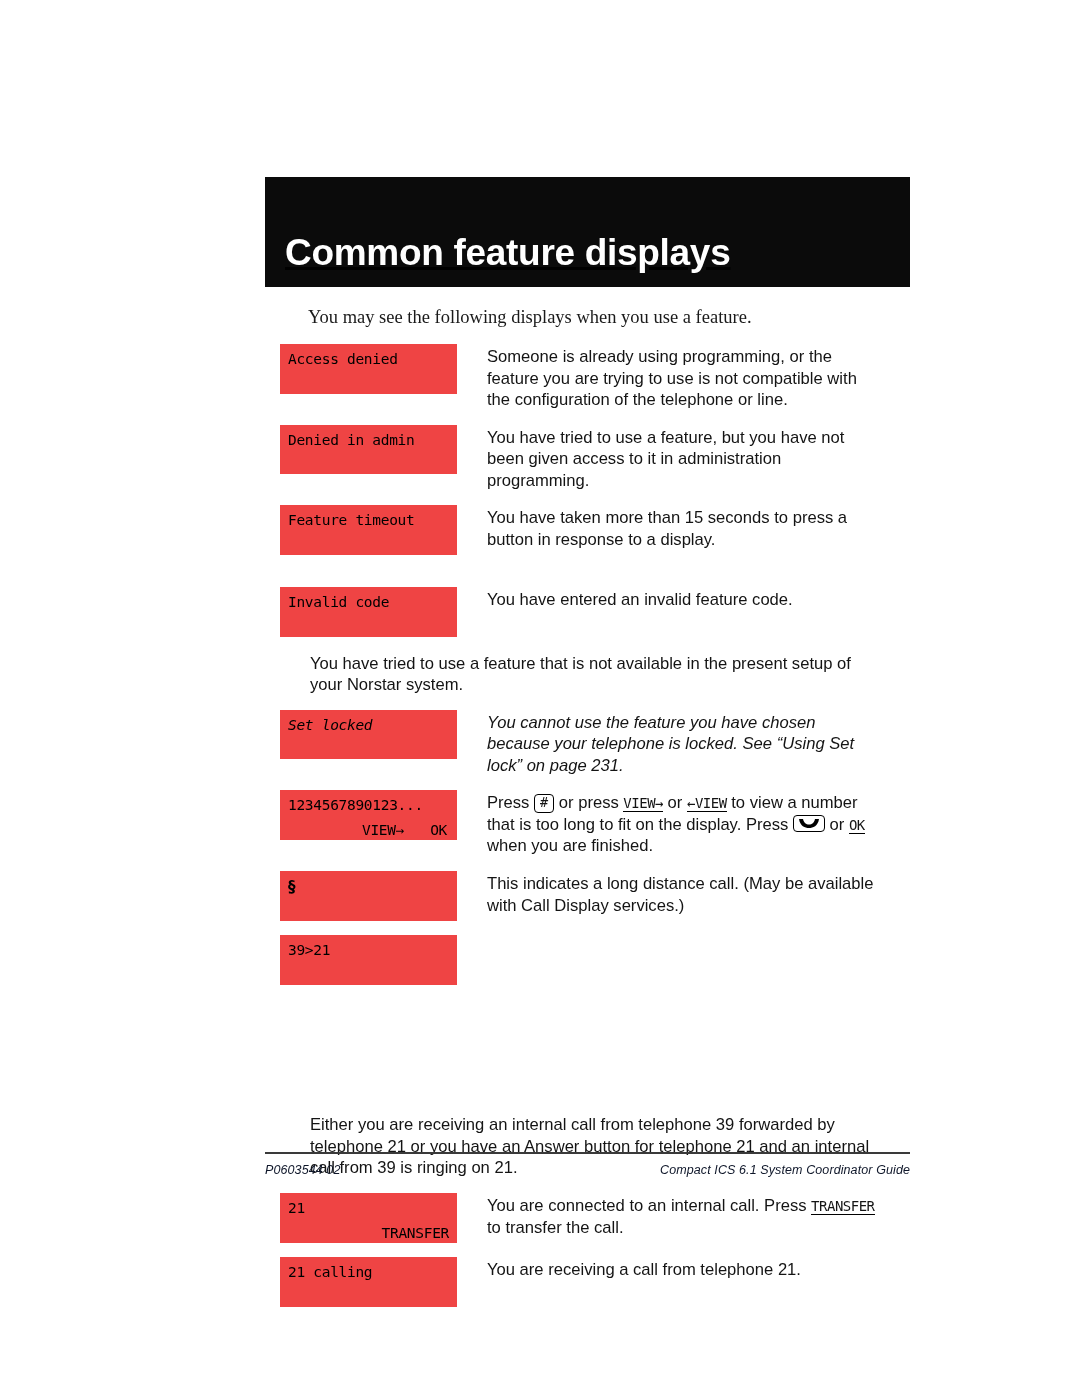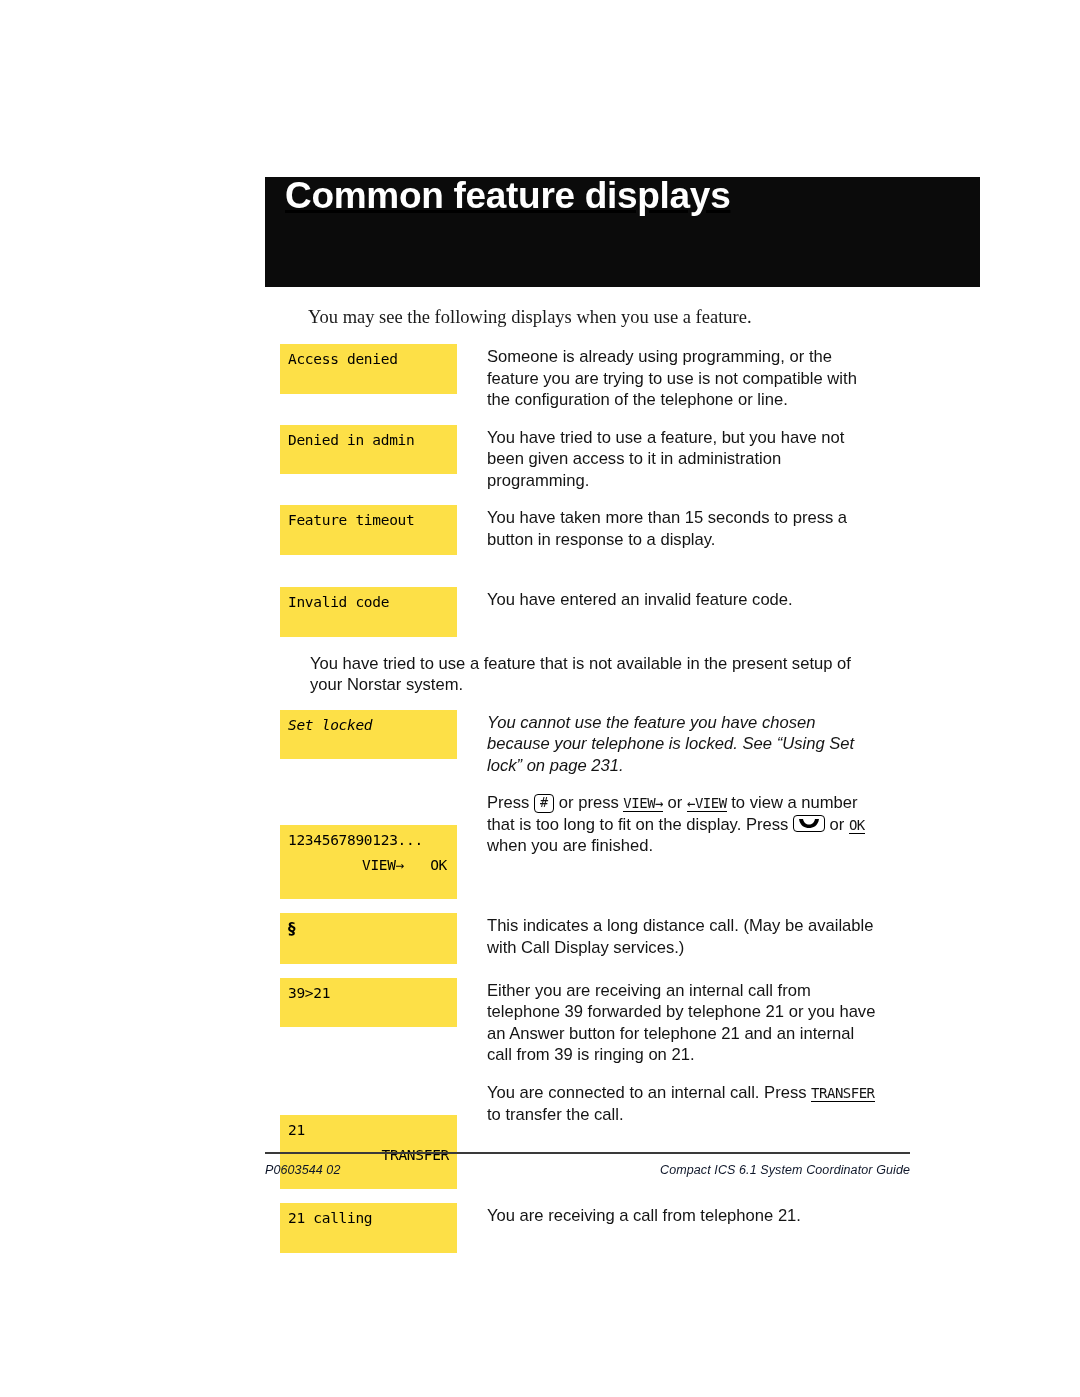--- a/index.html
+++ b/index.html
@@ -22,25 +22,25 @@
     left: 0; top: 0;
     width: 1080px;
     height: 1397px;
   }
 
   
   .chapter-bar {
     position: absolute;
     left: 265px;
     top: 177px;
-    width: 715px;
+    width: 645px;
     height: 110px;
     background: #0b0b0b;
     display: flex;
-    align-items: flex-start;
+    align-items: flex-end;
     text-decoration: underline;
   }
   .chapter-title {
     color: #ffffff;
     font-family: "Liberation Sans", sans-serif;
     font-weight: bold;
     font-size: 37px;
     letter-spacing: -0.3px;
     padding: 0 0 16px 20px;
     line-height: 1;
@@ -70,31 +70,31 @@
     display: flex;
     align-items: flex-start;
   }
 
   
   .disp-cell {
     width: 177px;
     flex: 0 0 177px;
   }
   .lcd {
-    background: #fde047;
+    background: #ef4444;
     width: 177px;
     box-sizing: border-box;
     padding: 6px 8px 10px 8px;
     font-family: "DejaVu Sans Mono", "Liberation Mono", monospace;
     font-size: 14.5px;
     letter-spacing: -0.3px;
     color: #000;
     line-height: 1.35;
   }
-  .lcd.two-line { padding-bottom: 24px; margin-top: 35px; }
+  .lcd.two-line { padding-bottom: 0; }
   .lcd-line1 { white-space: pre; }
   .lcd-line2 {
     white-space: pre;
     text-align: right;
     margin-top: 5px;
   }
   .lcd-line2.split {
     display: flex;
     justify-content: flex-end;
     gap: 26px;
@@ -273,21 +273,21 @@
         <div class="lcd">
           <div class="lcd-line1 lcd-glyph-ld">§</div>
           <div class="lcd-spacer"></div>
         </div>
       </div>
       <div class="desc-cell">
         <p>This indicates a long distance call. (May be available with Call Display services.)</p>
       </div>
     </div>
 
-    <div class="row" style="margin-bottom:14px;">
+    <div class="row" style="margin-bottom:14px;flex-direction:column;">
       <div class="disp-cell">
         <div class="lcd">
           <div class="lcd-line1">39&gt;21</div>
           <div class="lcd-spacer"></div>
         </div>
       </div>
       <div class="desc-cell">
         <p>Either you are receiving an internal call from telephone 39 forwarded by telephone 21 or you have an Answer button for telephone 21 and an internal call from 39 is ringing on 21.</p>
       </div>
     </div>

